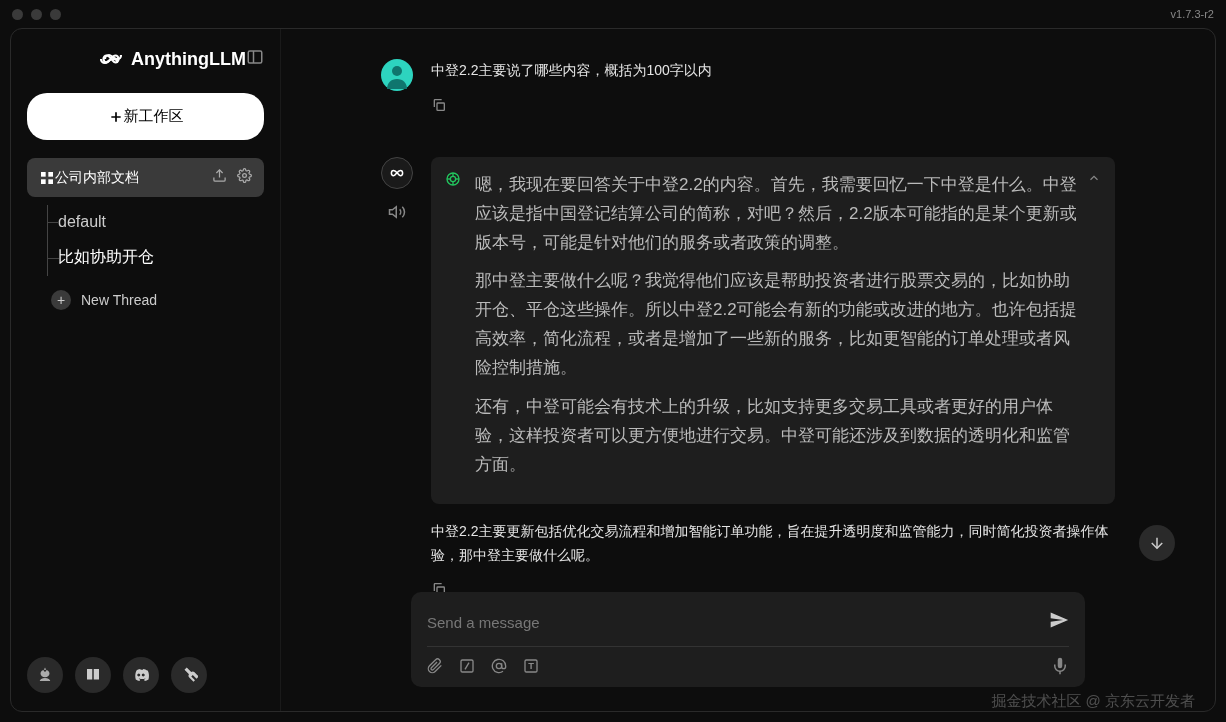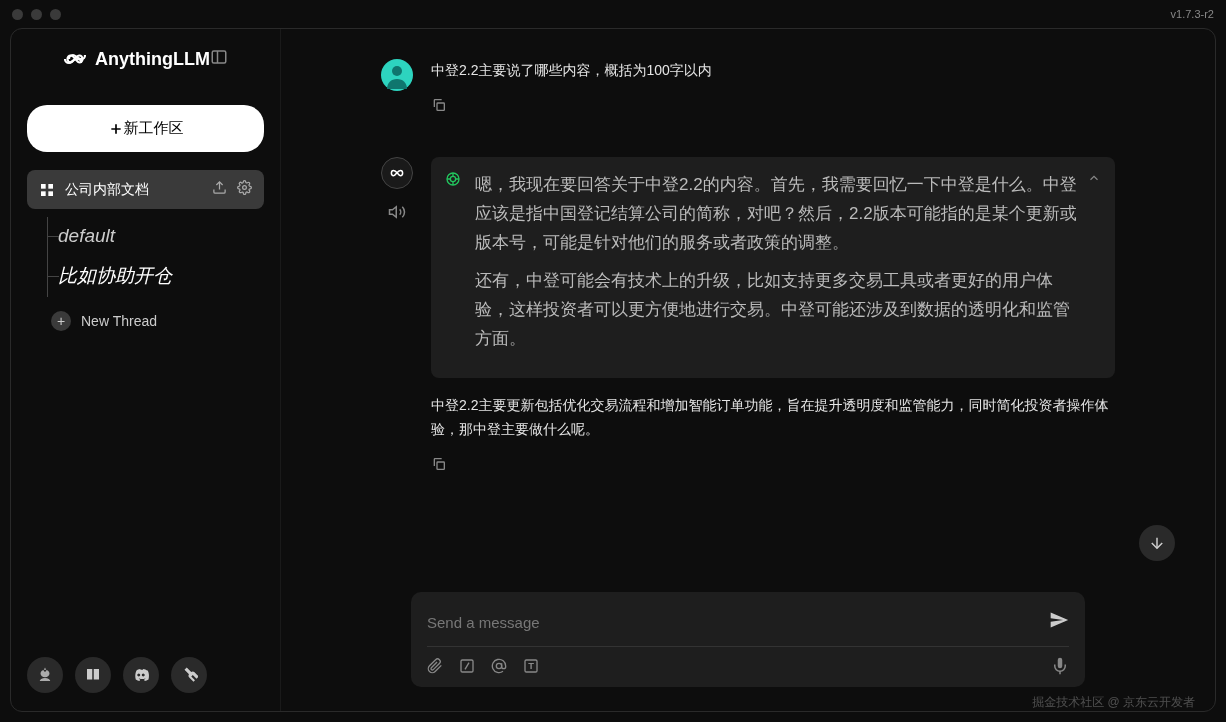--- a/index.html
+++ b/index.html
@@ -51,22 +51,22 @@
     .sidebar {
       width: 270px;
       padding: 18px 16px;
       display: flex;
       flex-direction: column;
       border-right: 1px solid #1a1a1a;
     }
     .sidebar-header {
       display: flex;
       align-items: center;
-      justify-content: center;
-      margin-bottom: 34px;
+      justify-content: flex-end;
+      margin-bottom: 22px;
     }
     .logo {
       display: flex;
       align-items: center;
       gap: 8px;
       color: #fff;
       font-size: 18px;
       font-weight: 600;
     }
     .logo-icon svg { display: block; }
@@ -86,38 +86,36 @@
       justify-content: center;
       cursor: pointer;
       margin-bottom: 18px;
     }
     .workspace-item {
       background: #3a3a3a;
       border-radius: 8px;
       padding: 10px 12px;
       display: flex;
       align-items: center;
-      gap: 10px;
       margin-bottom: 8px;
       cursor: pointer;
     }
     .ws-grid { width: 16px; height: 16px; fill: #fff; }
     .workspace-item .ws-name { flex: 1; color: #fff; font-size: 14px; }
     .ws-actions { display: flex; gap: 10px; color: #aaa; }
     .thread-tree { margin-left: 20px; border-left: 1px solid #444; padding-left: 0; }
     .thread-item {
       display: flex;
       align-items: center;
       gap: 10px;
       padding: 8px 10px;
       color: #ccc;
-      font-size: 19px;
+      font-size: 16px;
       cursor: pointer;
       position: relative;
-      font-style: italic;
     }
     .thread-item.active { color: #fff; font-weight: 500; }
     .thread-item::before {
       content: "";
       position: absolute;
       left: -1px;
       top: 50%;
       width: 12px;
       height: 1px;
       background: #444;
@@ -272,21 +270,21 @@
       gap: 16px;
       color: #888;
     }
     .input-bottom .spacer { flex: 1; }
     .tool-icon { cursor: pointer; }
     .watermark {
       position: absolute;
       right: 20px;
       bottom: 0;
       color: rgba(200,200,200,0.35);
-      font-size: 12px;
+      font-size: 15px;
     }
   </style>
 </head>
 <body>
 
 <div class="titlebar">
   <div class="traffic-lights">
     <div class="traffic-light"></div>
     <div class="traffic-light"></div>
     <div class="traffic-light"></div>
@@ -427,20 +425,21 @@
                   <line x1="16" y1="12" x2="21" y2="12"></line>
                 </svg>
             </span>
             <span class="thinking-collapse">
               <svg width="14" height="14" viewBox="0 0 24 24" fill="none" stroke="currentColor" stroke-width="2">
                   <polyline points="18 15 12 9 6 15"></polyline>
                 </svg>
             </span>
             <div class="thinking-content">
               <p>嗯，我现在要回答关于中登2.2的内容。首先，我需要回忆一下中登是什么。中登应该是指中国登记结算公司的简称，对吧？然后，2.2版本可能指的是某个更新或版本号，可能是针对他们的服务或者政策的调整。</p>
+              <p>那中登主要做什么呢？我觉得他们应该是帮助投资者进行股票交易的，比如协助开仓、平仓这些操作。所以中登2.2可能会有新的功能或改进的地方。也许包括提高效率，简化流程，或者是增加了一些新的服务，比如更智能的订单处理或者风险控制措施。</p>
               <p>还有，中登可能会有技术上的升级，比如支持更多交易工具或者更好的用户体验，这样投资者可以更方便地进行交易。中登可能还涉及到数据的透明化和监管方面。</p>
             </div>
           </div>
           <div class="msg-text">中登2.2主要更新包括优化交易流程和增加智能订单功能，旨在提升透明度和监管能力，同时简化投资者操作体验，那中登主要做什么呢。</div>
           <div class="msg-actions">
             <span class="msg-action-icon"><svg width="16" height="16" viewBox="0 0 24 24" fill="none" stroke="currentColor" stroke-width="2">
                   <rect x="9" y="9" width="11" height="11" rx="1"></rect>
                   <path d="M5 15V5a1 1 0 0 1 1-1h10"></path>
                 </svg></span>
           </div>

